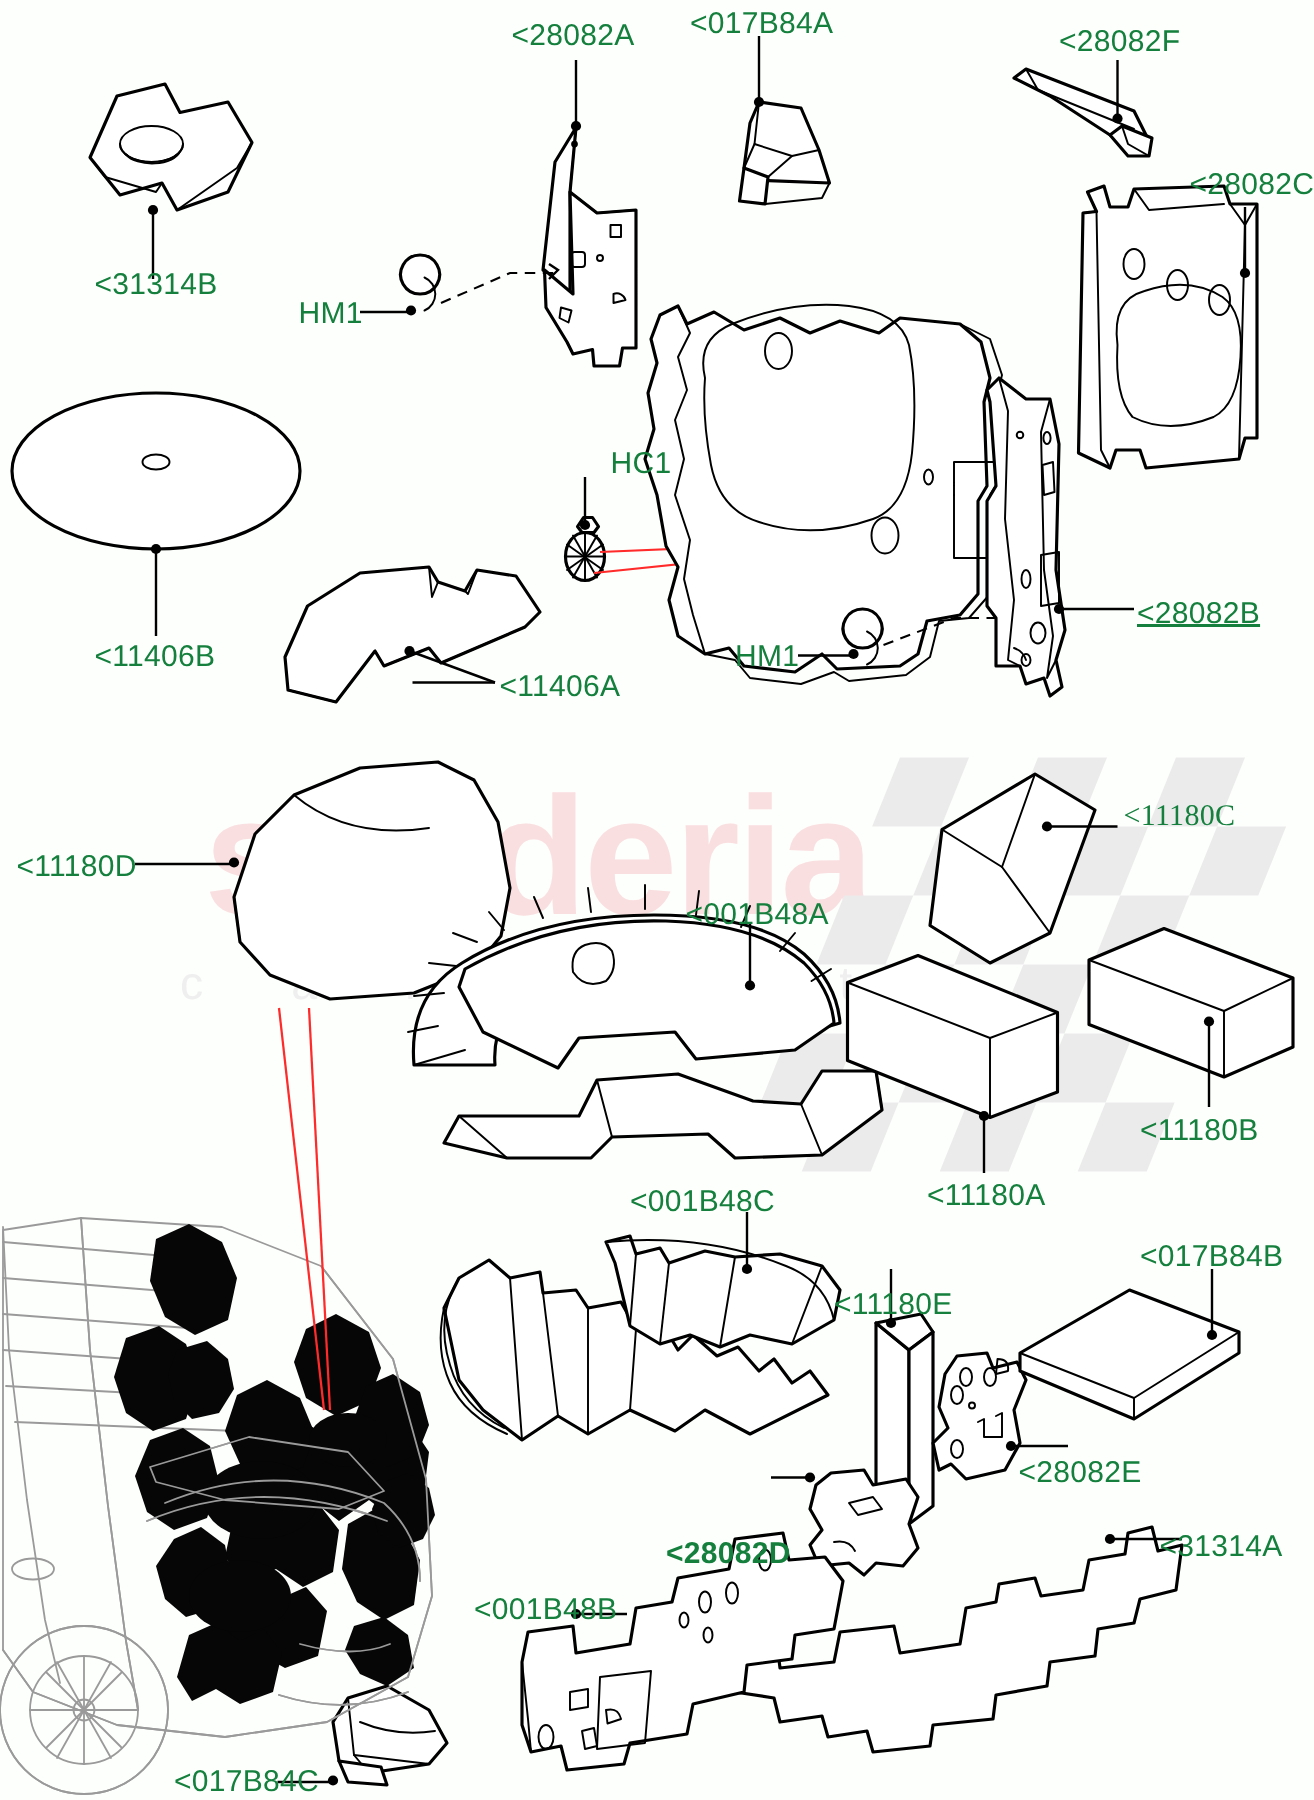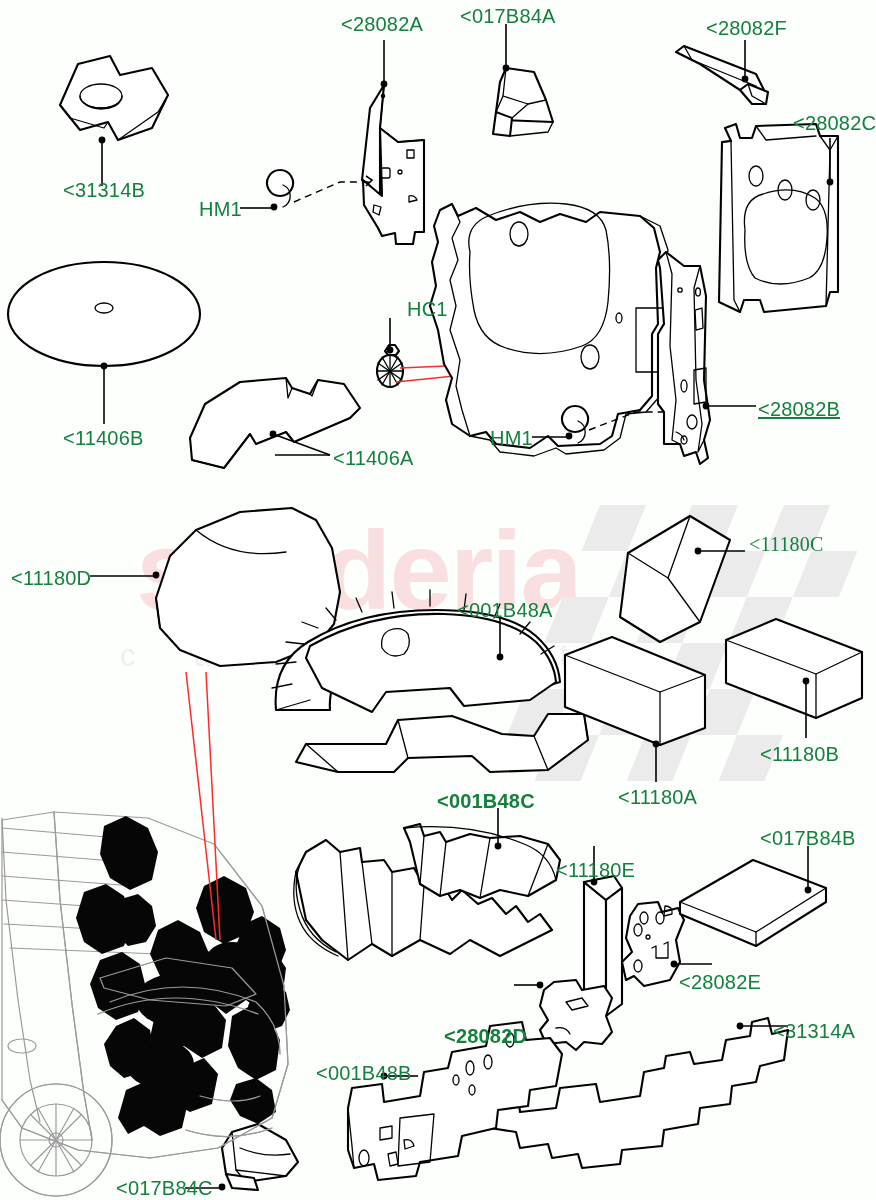--- a/index.html
+++ b/index.html
@@ -463,21 +463,21 @@
   <div class="lbl" style="left:63px;top:428px;">&lt;11406B</div>
   <div class="lbl" style="left:371px;top:299px;margin-left:36px;">HC1</div>
   <div class="lbl" style="left:333px;top:448px;">&lt;11406A</div>
   <div class="lbl" style="left:490px;top:428px;">HM1</div>
   <div class="lbl" style="left:758px;top:399px;text-decoration:underline;">&lt;28082B</div>
   <div class="lbl" style="left:11px;top:568px;">&lt;11180D</div>
   <div class="lbl" style="left:749px;top:534px;font-family:Liberation Serif, serif;">&lt;11180C</div>
   <div class="lbl" style="left:457px;top:600px;">&lt;001B48A</div>
   <div class="lbl" style="left:760px;top:744px;">&lt;11180B</div>
   <div class="lbl" style="left:618px;top:787px;">&lt;11180A</div>
-  <div class="lbl" style="left:437px;top:791px;font-weight:bold;">&lt;001B48C</div>
+  <div class="lbl" style="left:420px;top:791px;">&lt;001B48C</div>
   <div class="lbl" style="left:556px;top:828px;margin-top:32px;">&lt;11180E</div>
   <div class="lbl" style="left:760px;top:828px;">&lt;017B84B</div>
   <div class="lbl" style="left:444px;top:1026px;font-weight:bold;">&lt;28082D</div>
   <div class="lbl" style="left:679px;top:972px;">&lt;28082E</div>
   <div class="lbl" style="left:747px;top:1021px;margin-left:26px;">&lt;31314A</div>
   <div class="lbl" style="left:316px;top:1063px;">&lt;001B48B</div>
   <div class="lbl" style="left:116px;top:1178px;">&lt;017B84C</div>
 
 </div>
 

